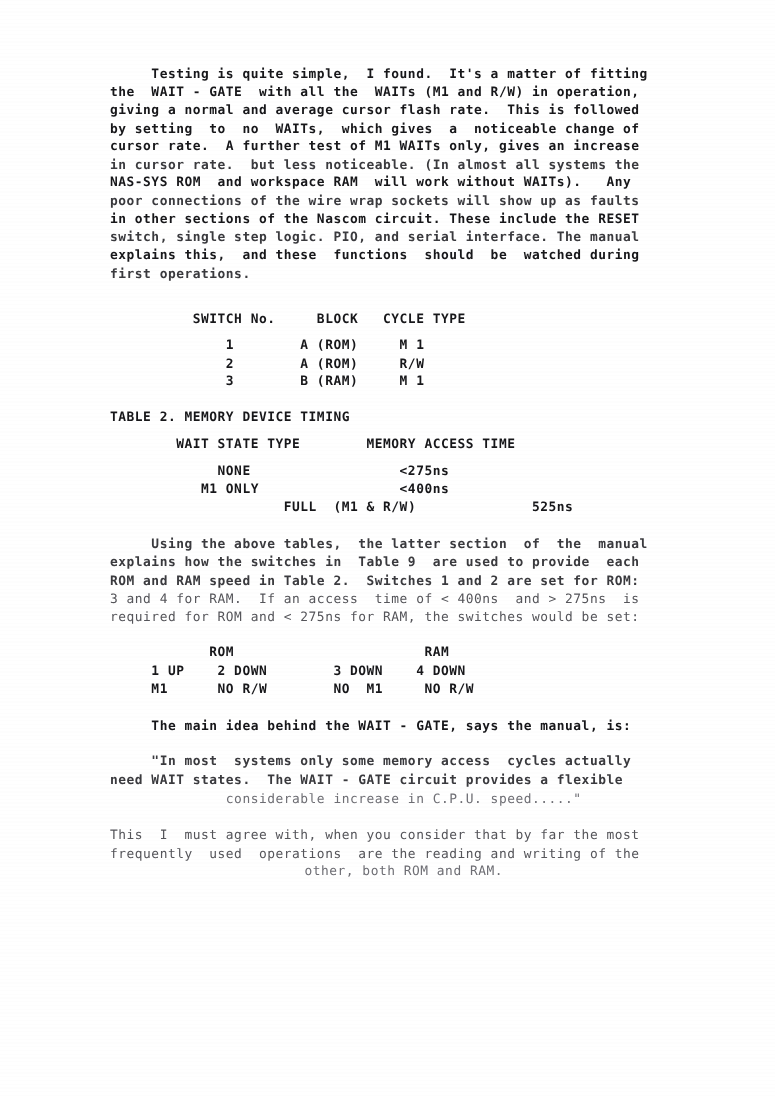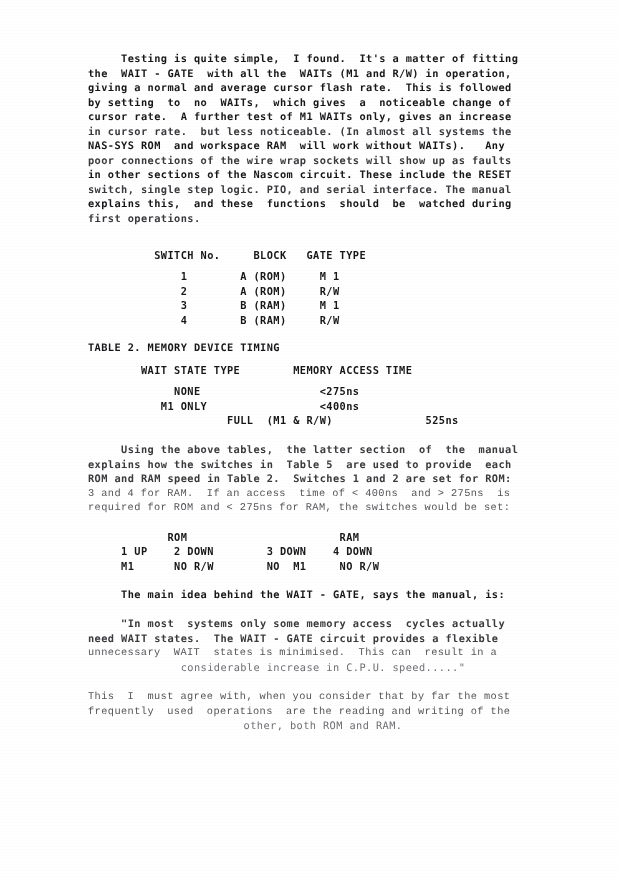--- a/index.html
+++ b/index.html
@@ -49,21 +49,21 @@
     letter-spacing: 0.42px;
     color: #17171a;
     white-space: pre;
     font-weight: 700;
     -webkit-font-smoothing: none;
     text-rendering: geometricPrecision;
   }
 
   
   .fade-1 { color: #3a3a3e; font-weight: 700; }
-  .fade-2 { color: #55555a; font-weight: 400; font-family: Liberation Mono, monospace; }
+  .fade-2 { color: #55555a; font-weight: 400; }
   .fade-3 { color: #6e6e74; font-weight: 400; text-align: center; }
 
   .blk { margin: 0; padding: 0; }
 
   .gap-sm { height: 7px; }
   .gap-md { height: 14px; }
   .gap-lg { height: 15px; }
 
   .tbl-line {
     font-family: "DejaVu Sans Mono", "Liberation Mono", monospace;
@@ -93,45 +93,44 @@
       <div class="ln">in other sections of the Nascom circuit. These include the RESET</div>
       <div class="ln fade-1">switch, single step logic. PIO, and serial interface. The manual</div>
       <div class="ln">explains this,  and these  functions  should  be  watched during</div>
       <div class="ln fade-1">first operations.</div>
     </div>
 
     <div class="gap-md"></div>
 
     <div class="blk">
       <div class="gap-sm"></div>
-      <div class="tbl-line">          SWITCH No.     BLOCK   GATE TYPE</div>
+      <div class="tbl-line">          SWITCH No.     BLOCK   CYCLE TYPE</div>
       <div class="gap-sm"></div>
       <div class="tbl-line">              1        A (ROM)     M 1</div>
       <div class="tbl-line">              2        A (ROM)     R/W</div>
       <div class="tbl-line fade-1">              3        B (RAM)     M 1</div>
-      <div class="tbl-line">              4        B (RAM)     R/W</div>
     </div>
 
     <div class="gap-md"></div>
 
     <div class="blk">
       <div class="ln">TABLE 2. MEMORY DEVICE TIMING</div>
       <div class="gap-sm"></div>
       <div class="tbl-line">        WAIT STATE TYPE        MEMORY ACCESS TIME</div>
       <div class="gap-sm"></div>
       <div class="tbl-line fade-1">             NONE                  &lt;275ns</div>
       <div class="tbl-line fade-1">           M1 ONLY                 &lt;400ns</div>
       <div class="tbl-line fade-3">      FULL  (M1 &amp; R/W)              525ns</div>
     </div>
 
     <div class="gap-lg"></div>
 
     <div class="blk">
       <div class="ln fade-1">     Using the above tables,  the latter section  of  the  manual</div>
-      <div class="ln fade-1">explains how the switches in  Table 5  are used to provide  each</div>
+      <div class="ln fade-1">explains how the switches in  Table 9  are used to provide  each</div>
       <div class="ln fade-1">ROM and RAM speed in Table 2.  Switches 1 and 2 are set for ROM:</div>
       <div class="ln fade-2">3 and 4 for RAM.  If an access  time of &lt; 400ns  and &gt; 275ns  is</div>
       <div class="ln fade-2">required for ROM and &lt; 275ns for RAM, the switches would be set:</div>
     </div>
 
     <div class="gap-md"></div>
 
     <div class="blk">
       <div class="tbl-line fade-1">            ROM                       RAM</div>
       <div class="tbl-line">     1 UP    2 DOWN        3 DOWN    4 DOWN</div>
@@ -140,21 +139,20 @@
 
     <div class="gap-lg"></div>
 
     <div class="ln">     The main idea behind the WAIT - GATE, says the manual, is:</div>
 
     <div class="gap-md"></div>
 
     <div class="blk">
       <div class="ln fade-1">     "In most  systems only some memory access  cycles actually</div>
       <div class="ln fade-1">need WAIT states.  The WAIT - GATE circuit provides a flexible</div>
-      <div class="ln fade-2">unnecessary  WAIT  states is minimised.  This can  result in a</div>
       <div class="ln fade-3">considerable increase in C.P.U. speed....."</div>
     </div>
 
     <div class="gap-lg"></div>
 
     <div class="blk">
       <div class="ln fade-2">This  I  must agree with, when you consider that by far the most</div>
       <div class="ln fade-2">frequently  used  operations  are the reading and writing of the</div>
       <div class="ln fade-3">other, both ROM and RAM.</div>
     </div>

